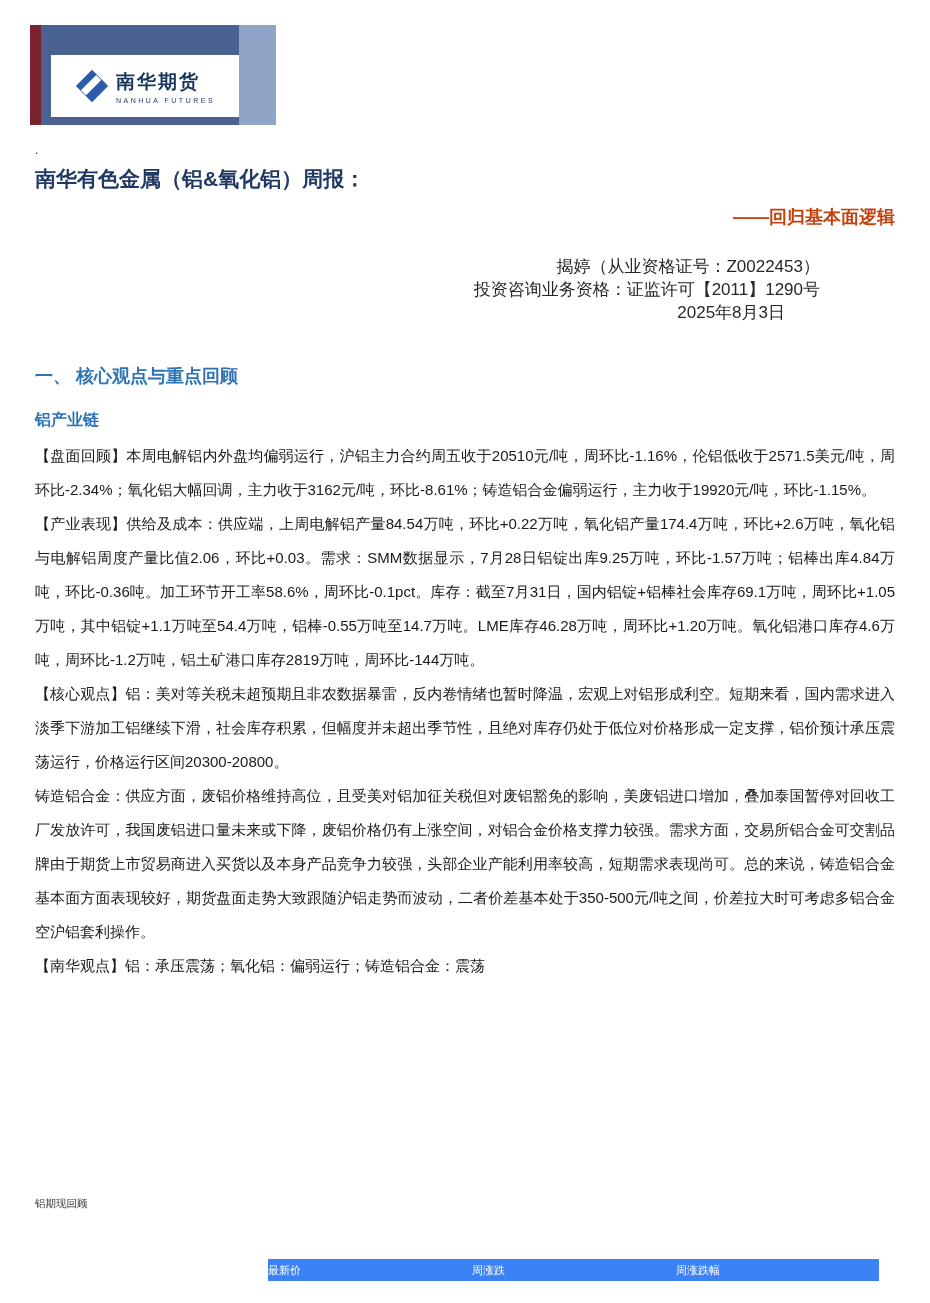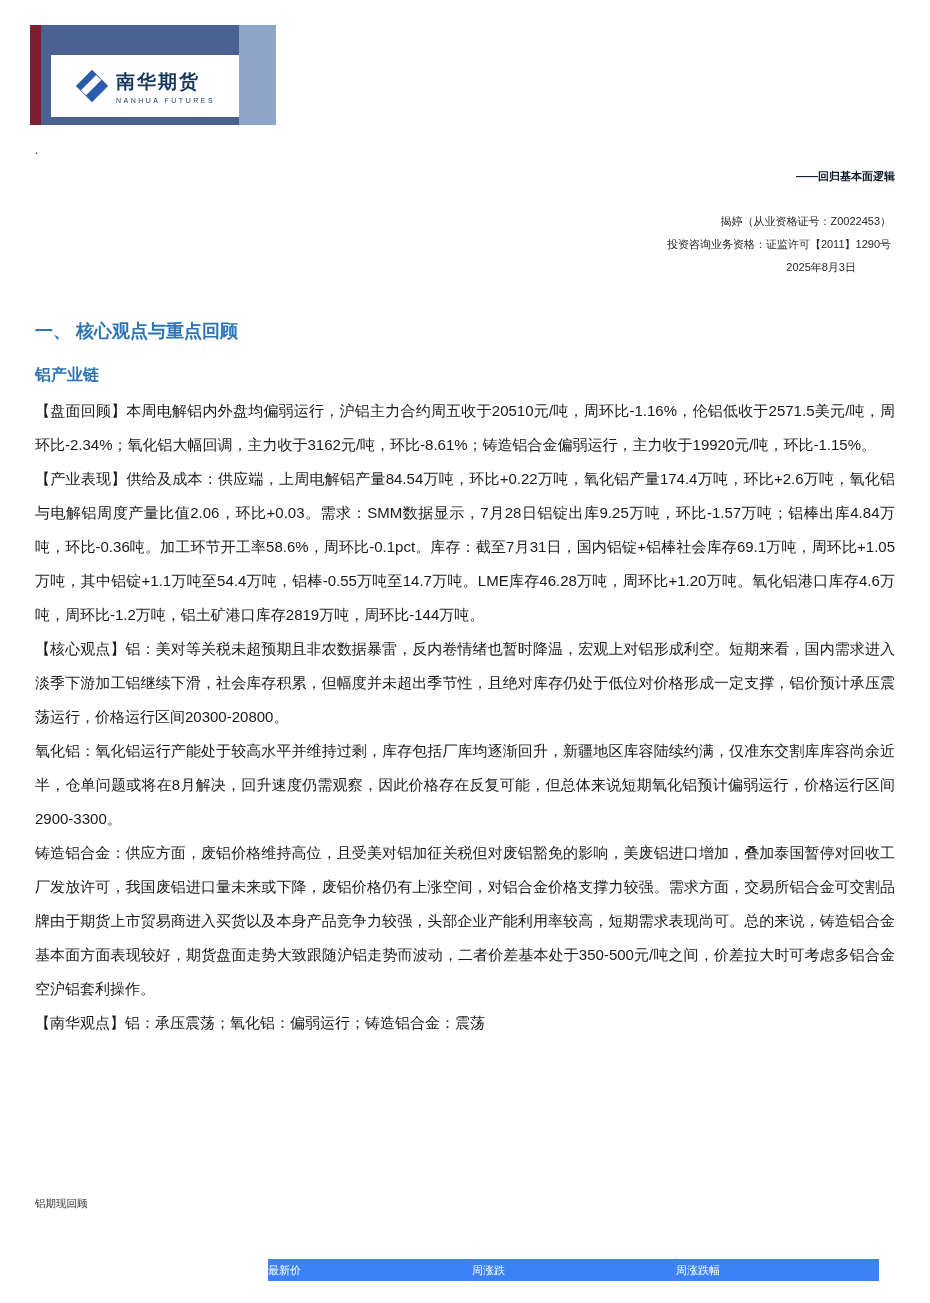--- a/index.html
+++ b/index.html
@@ -30,22 +30,22 @@
     position:absolute;left:10px;top:30px;width:188px;height:62px;background:#ffffff;
     display:flex;align-items:center;justify-content:center;gap:7px;
   }
   .logo-diamond{width:34px;height:34px;display:block;}
   .logo-text{text-align:left;}
   .logo-cn{font-size:19px;font-weight:bold;color:#17365d;letter-spacing:2px;}
   .logo-en{font-size:7px;color:#17365d;letter-spacing:2.5px;margin-top:2px;}
   
   .stray-period{margin:16px 35px 0;font-size:12px;color:#333;line-height:14px;}
   .title{margin:8px 35px 0;font-size:21px;font-weight:bold;color:#1f3864;}
-  .subtitle{margin:12px 35px 0;text-align:right;font-size:11px;font-weight:bold;color:#0f172a;}
-  .meta{margin:26px 39px 0 35px;text-align:right;font-size:11px;color:#262626;line-height:23px;}
+  .subtitle{margin:12px 35px 0;text-align:right;font-size:18px;font-weight:bold;color:#c2410c;}
+  .meta{margin:26px 110px 0 35px;text-align:right;font-size:17px;color:#262626;line-height:23px;}
   .meta .date{padding-right:35px;}
   .section-heading{margin:40px 35px 12px;font-size:18px;font-weight:bold;color:#2e74b5;}
   .sub-heading{margin:22px 35px 0;font-size:16px;font-weight:bold;color:#2e74b5;}
   .bodytext{margin:6px 35px 0;}
   .bodytext p{
     margin:0;font-size:15px;line-height:34px;color:#1a1a1a;
     text-align:justify;
   }
   .bodytext p:first-child{margin-top:8px;}
   
@@ -81,36 +81,36 @@
           <div class="logo-en">NANHUA FUTURES</div>
         </div>
       </div>
     </div>
   </div>
 
   <div style="height:127px;"></div>
 
   <div class="stray-period">.</div>
 
+  <div class="title">南华有色金属（铝&amp;氧化铝）周报：</div>
   <div class="subtitle">——回归基本面逻辑</div>
 
   <div class="meta">
     <div>揭婷（从业资格证号：Z0022453）</div>
     <div>投资咨询业务资格：证监许可【2011】1290号</div>
     <div class="date">2025年8月3日</div>
   </div>
 
   <div class="section-heading">一、 核心观点与重点回顾</div>
   <div class="sub-heading">铝产业链</div>
 
   <div class="bodytext">
     <p>【盘面回顾】本周电解铝内外盘均偏弱运行，沪铝主力合约周五收于20510元/吨，周环比-1.16%，伦铝低收于2571.5美元/吨，周环比-2.34%；氧化铝大幅回调，主力收于3162元/吨，环比-8.61%；铸造铝合金偏弱运行，主力收于19920元/吨，环比-1.15%。</p>
     <p>【产业表现】供给及成本：供应端，上周电解铝产量84.54万吨，环比+0.22万吨，氧化铝产量174.4万吨，环比+2.6万吨，氧化铝与电解铝周度产量比值2.06，环比+0.03。需求：SMM数据显示，7月28日铝锭出库9.25万吨，环比-1.57万吨；铝棒出库4.84万吨，环比-0.36吨。加工环节开工率58.6%，周环比-0.1pct。库存：截至7月31日，国内铝锭+铝棒社会库存69.1万吨，周环比+1.05万吨，其中铝锭+1.1万吨至54.4万吨，铝棒-0.55万吨至14.7万吨。LME库存46.28万吨，周环比+1.20万吨。氧化铝港口库存4.6万吨，周环比-1.2万吨，铝土矿港口库存2819万吨，周环比-144万吨。</p>
     <p>【核心观点】铝：美对等关税未超预期且非农数据暴雷，反内卷情绪也暂时降温，宏观上对铝形成利空。短期来看，国内需求进入淡季下游加工铝继续下滑，社会库存积累，但幅度并未超出季节性，且绝对库存仍处于低位对价格形成一定支撑，铝价预计承压震荡运行，价格运行区间20300-20800。</p>
-    <p>氧化铝：氧化铝运行产能处于较高水平并维持过剩，库存包括厂库均逐渐回升，新疆地区库容陆续约满，仅准东交割库库容尚余近半，仓单问题或将在8月解决，回升速度仍需观察，因此价格存在反复可能，但总体来说短期氧化铝预计偏弱运行，价格运行区间2900-3300。</p>
     <p>铸造铝合金：供应方面，废铝价格维持高位，且受美对铝加征关税但对废铝豁免的影响，美废铝进口增加，叠加泰国暂停对回收工厂发放许可，我国废铝进口量未来或下降，废铝价格仍有上涨空间，对铝合金价格支撑力较强。需求方面，交易所铝合金可交割品牌由于期货上市贸易商进入买货以及本身产品竞争力较强，头部企业产能利用率较高，短期需求表现尚可。总的来说，铸造铝合金基本面方面表现较好，期货盘面走势大致跟随沪铝走势而波动，二者价差基本处于350-500元/吨之间，价差拉大时可考虑多铝合金空沪铝套利操作。</p>
     <p>【南华观点】铝：承压震荡；氧化铝：偏弱运行；铸造铝合金：震荡</p>
   </div>
 
   <div class="bottom-label">铝期现回顾</div>
   <div class="table-row">
     <div class="spacer"></div>
     <div class="hcell">最新价</div>
     <div class="hcell">周涨跌</div>
     <div class="hcell">周涨跌幅</div>

